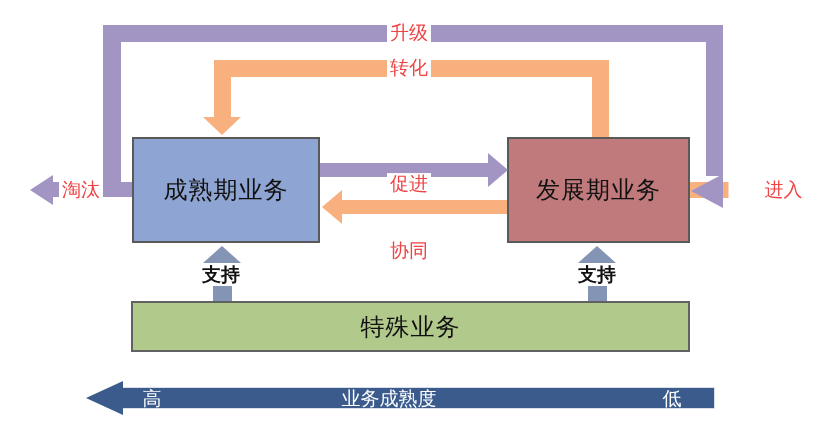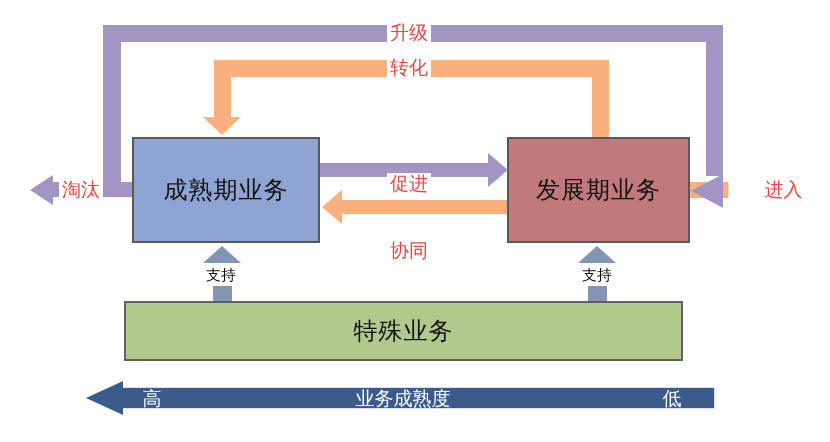--- a/index.html
+++ b/index.html
@@ -12,21 +12,21 @@
   .orange { background:#F8B17E; }
   .gray-blue { background:#8494B4; }
   .tri { position:absolute; width:0; height:0; }
   .node {
     position:absolute; display:flex; align-items:center; justify-content:center;
     border:2px solid #595959; box-sizing:border-box; color:#111; font-size:24px;
     letter-spacing:1px;
   }
   .node-mature  { left:132px; top:137px; width:188px; height:106px; background:#8EA4D2; }
   .node-develop { left:507px; top:137px; width:183px; height:106px; background:#C07A7C; }
-  .node-special { left:124px; top:301px; width:559px; height:60px; background:#B2C98C; border-color:#616161; }
+  .node-special { left:131px; top:301px; width:559px; height:51px; background:#B2C98C; border-color:#616161; }
 
   
   .upgrade-left  { left:103px; top:25px; width:18px; height:172px; }
   .upgrade-top   { left:103px; top:25px; width:620px; height:17px; }
   .upgrade-right { left:706px; top:25px; width:17px; height:151px; }
   .upgrade-head  { left:691px; top:174px; border-top:17px solid transparent; border-bottom:17px solid transparent; border-right:32px solid #A295C4; }
 
   
   .eliminate-bar  { left:52px; top:182px; width:80px; height:15px; }
   .eliminate-head { left:30px; top:175px; border-top:15px solid transparent; border-bottom:15px solid transparent; border-right:23px solid #A295C4; }
@@ -57,21 +57,21 @@
   
   .axis-bar  { left:122px; top:387px; width:593px; height:22px; background:#3A5B8C; border:1px solid #d9e0ea; box-sizing:border-box; }
   .axis-head { left:86px; top:381px; border-top:17px solid transparent; border-bottom:17px solid transparent; border-right:37px solid #3A5B8C; }
 
   .edge-label {
     position:absolute; transform:translate(-50%,-50%); background:#ffffff;
     color:#ef4444; font-size:19px; line-height:1.15; padding:0 3px; white-space:nowrap;
   }
   .plain-label {
     position:absolute; transform:translate(-50%,-50%);
-    color:#111; font-size:15px; line-height:1.15; white-space:nowrap;
+    color:#111; font-size:19px; line-height:1.15; white-space:nowrap;font-weight:bold;
   }
   .axis-label {
     position:absolute; transform:translate(-50%,-50%); color:#ffffff;
     font-size:19px; line-height:1; white-space:nowrap;
   }
 </style>
 </head>
 <body>
 
 <div id="canvas">
@@ -108,21 +108,21 @@
   <div class="tri support-head-right"></div>
   <div class="seg gray-blue support-stem-right"></div>
 
   <div class="node node-special">
     <span>特殊业务</span>
   </div>
 
   <div class="seg axis-bar"></div>
   <div class="tri axis-head"></div>
   <span class="axis-label" style="left:152px; top:398px;">高</span>
-  <span class="axis-label" style="left:403px; top:398px;text-align:center;">业务成熟度</span>
+  <span class="axis-label" style="left:389px; top:398px;text-align:center;">业务成熟度</span>
   <span class="axis-label" style="left:672px; top:398px;">低</span>
 
   <span class="edge-label" style="left:409px; top:33px;">升级</span>
   <span class="edge-label" style="left:409px; top:68px;font-family:Liberation Serif, serif;">转化</span>
   <span class="edge-label" style="left:409px; top:184px;">促进</span>
   <span class="edge-label" style="left:409px; top:225px;margin-top:26px;">协同</span>
   <span class="edge-label" style="left:81px;  top:190px;text-align:center;">淘汰</span>
   <span class="edge-label" style="left:767px; top:190px;padding-left:36px;">进入</span>
   <span class="plain-label" style="left:221px; top:275px;">支持</span>
   <span class="plain-label" style="left:597px; top:275px;">支持</span>

